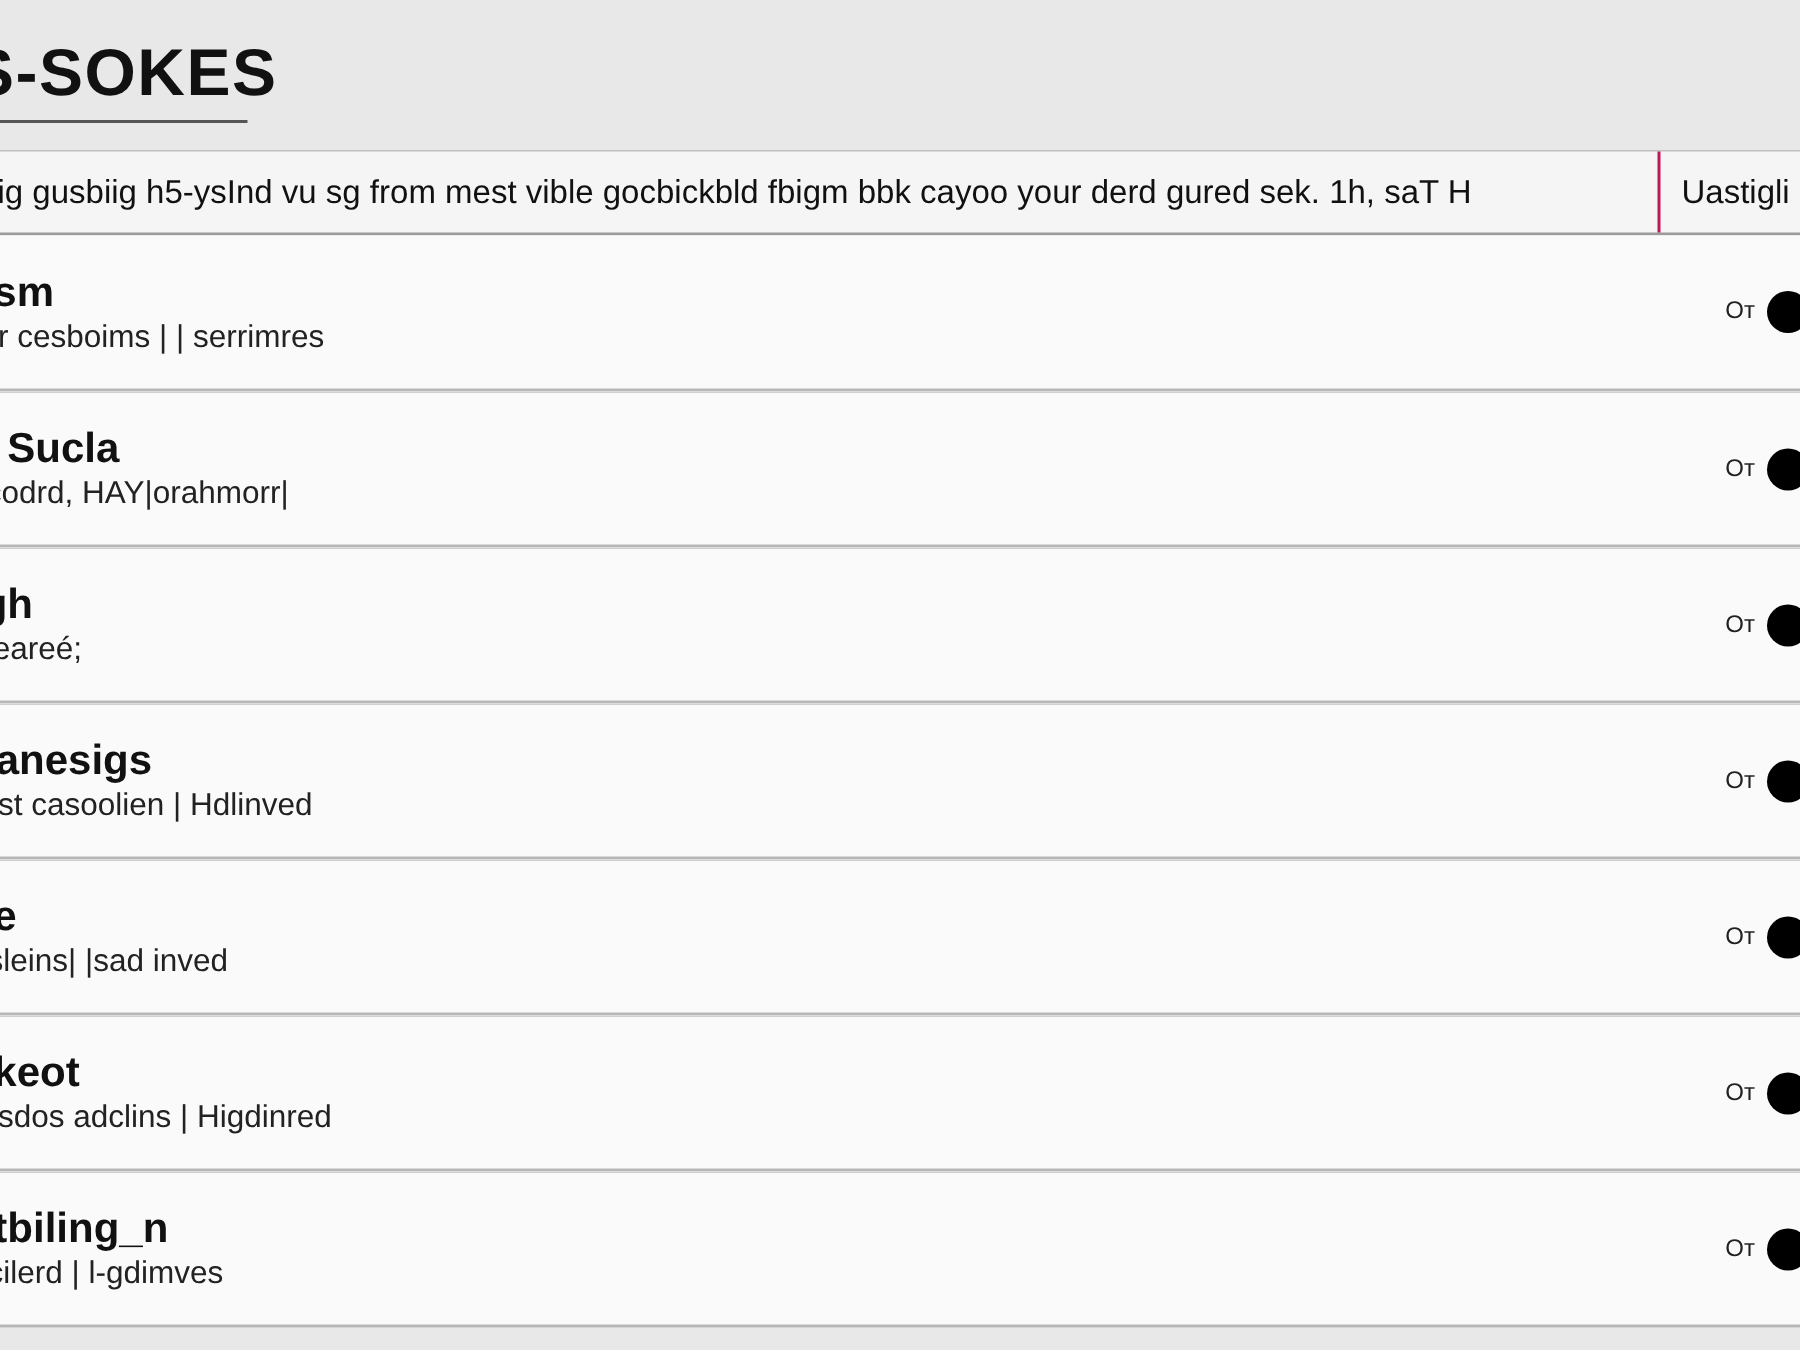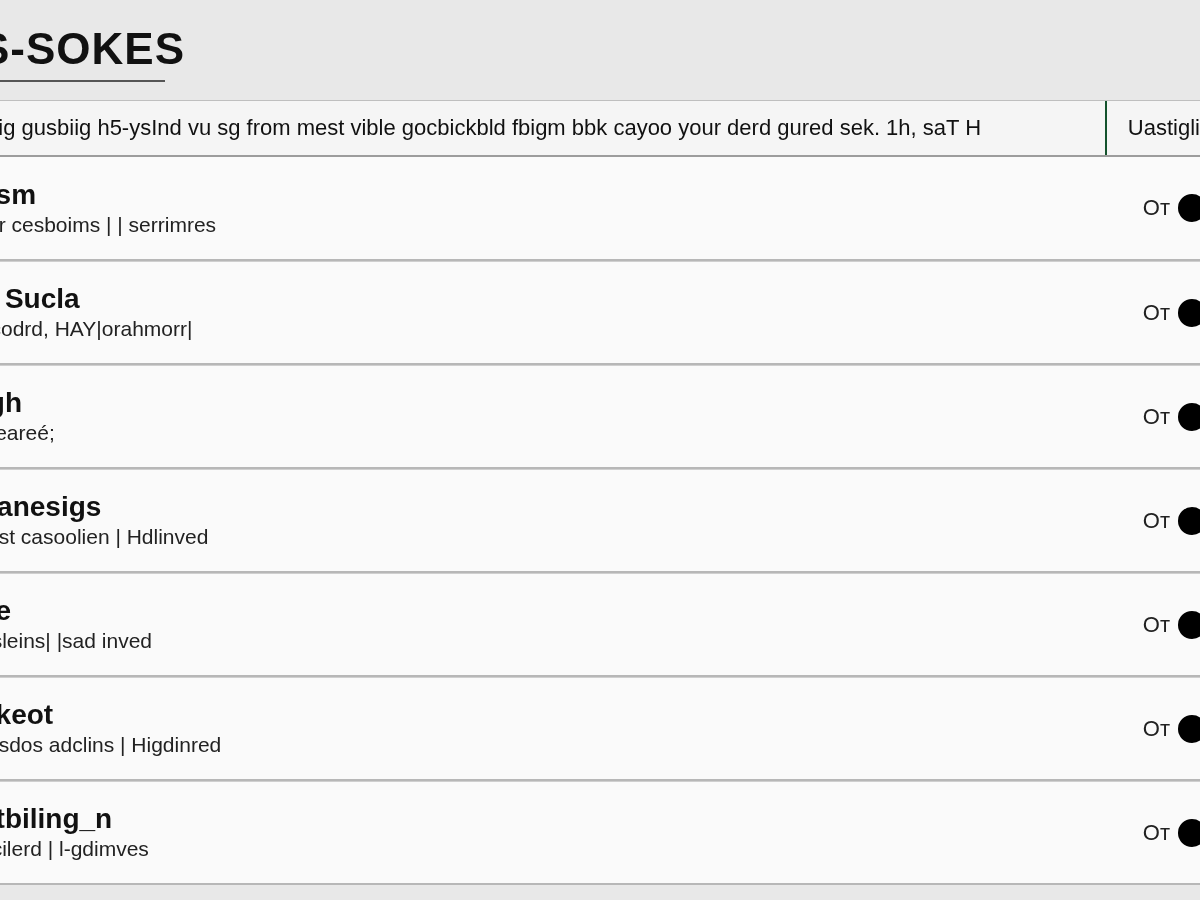--- a/index.html
+++ b/index.html
@@ -45,26 +45,25 @@
       flex: 1 1 auto;
       font-size: 22px;
       line-height: 1.2;
       padding: 14px 10px 14px 0;
       margin-left: -20px;
       white-space: nowrap;
       overflow: hidden;
       text-overflow: clip;
     }
     .subhead-right {
-      border-left: 2px solid #14532d;
+      border-left: 2px solid #be185d;
       padding: 14px 0 14px 14px;
       font-size: 22px;
       white-space: nowrap;
       min-width: 95px;
-      text-align: right;
     }
     .list {
       background: #f9f9f9;
     }
     .row {
       display: flex;
       align-items: center;
       border-top: 1px solid #cfcfcf;
       border-bottom: 2px solid #b7b7b7;
       padding: 14px 0 14px 0;
@@ -90,21 +89,21 @@
       white-space: nowrap;
     }
     .row-right {
       display: flex;
       align-items: center;
       gap: 8px;
       padding-right: 0;
       margin-right: -6px;
     }
     .toggle-label {
-      font-size: 22px;
+      font-size: 16px;
       color: #222;
     }
     .knob {
       width: 28px;
       height: 28px;
       border-radius: 50%;
       background: #000;
       flex: 0 0 auto;
     }
   </style>

